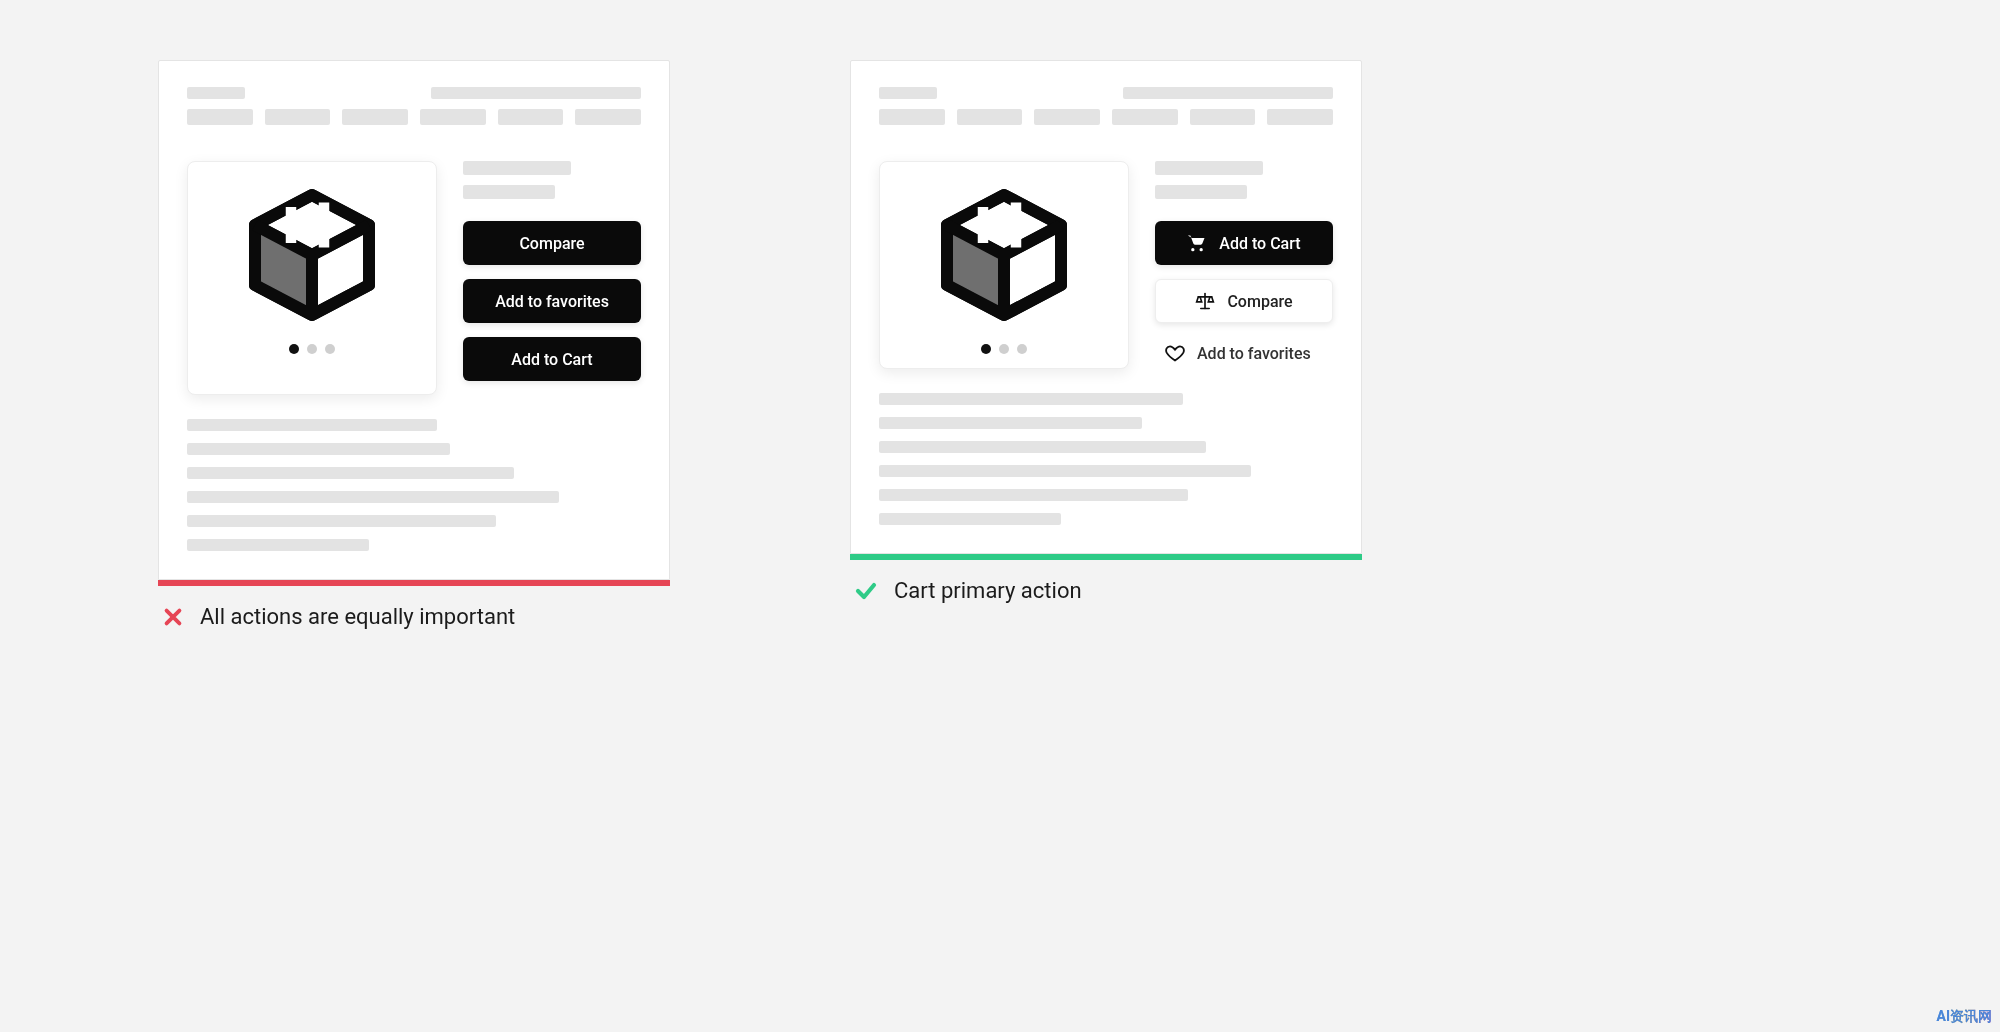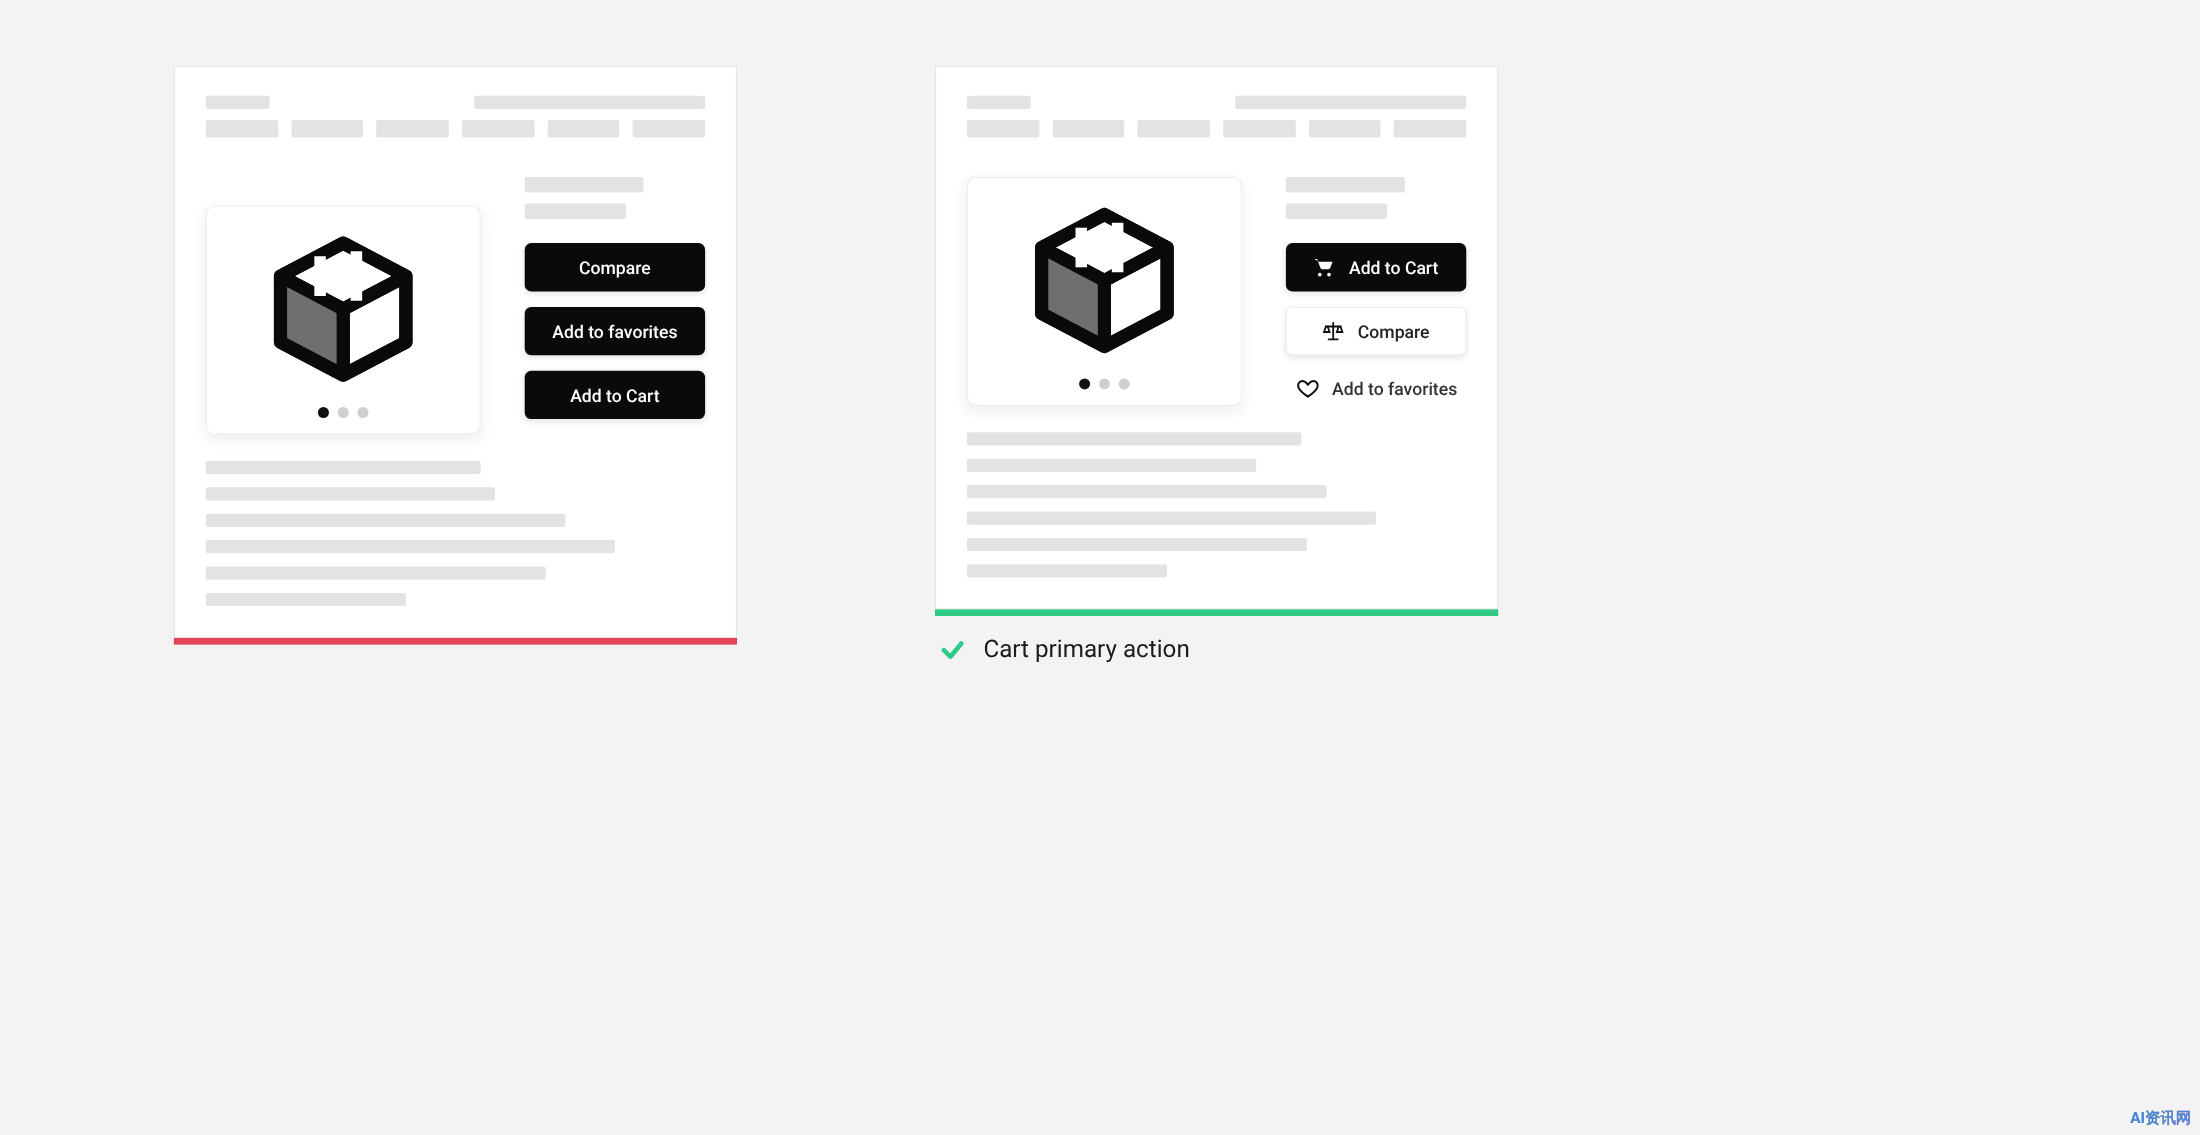--- a/index.html
+++ b/index.html
@@ -25,21 +25,21 @@
     border-top-right-radius: 2px;
     padding: 26px 28px 28px 28px;
   }
   .skel { background: #e3e3e3; border-radius: 2px; }
   .header-row {
     display: flex;
     justify-content: space-between;
     margin-bottom: 10px;
   }
   .nav-row { display: flex; gap: 12px; margin-bottom: 36px; }
-  .product-row { display: flex; gap: 40px; margin-bottom: 24px; align-items: flex-end; }
+  .product-row { display: flex; gap: 26px; margin-bottom: 24px; }
   .product-image-card {
     width: 250px;
     background: #fff;
     border: 1px solid #ededed;
     border-radius: 8px;
     box-shadow: 0 4px 14px rgba(0,0,0,0.08);
     display: flex;
     flex-direction: column;
     align-items: center;
     padding: 18px 16px 14px 16px;
@@ -158,20 +158,28 @@
         <div class="skel" style="width:55%;height:12px;"></div>
         <div class="skel" style="width:58%;height:12px;"></div>
         <div class="skel" style="width:72%;height:12px;"></div>
         <div class="skel" style="width:82%;height:12px;"></div>
         <div class="skel" style="width:68%;height:12px;"></div>
         <div class="skel" style="width:40%;height:12px;"></div>
       </div>
     </div>
     <div class="status-bar bad"></div>
 
+    <div class="caption">
+      <span>
+        <svg width="22" height="22" viewBox="0 0 24 24">
+            <path d="M5 5 L19 19 M19 5 L5 19" stroke="#e64555" stroke-width="4.2" stroke-linecap="round"></path>
+          </svg>
+      </span>
+      <span>All actions are equally important</span>
+    </div>
   </div>
 
   <div class="example">
     <div class="card">
 
       <div class="header-row">
         <div class="skel" style="width:58px;height:12px;"></div>
         <div class="skel" style="width:210px;height:12px;"></div>
       </div>
       <div class="nav-row">

